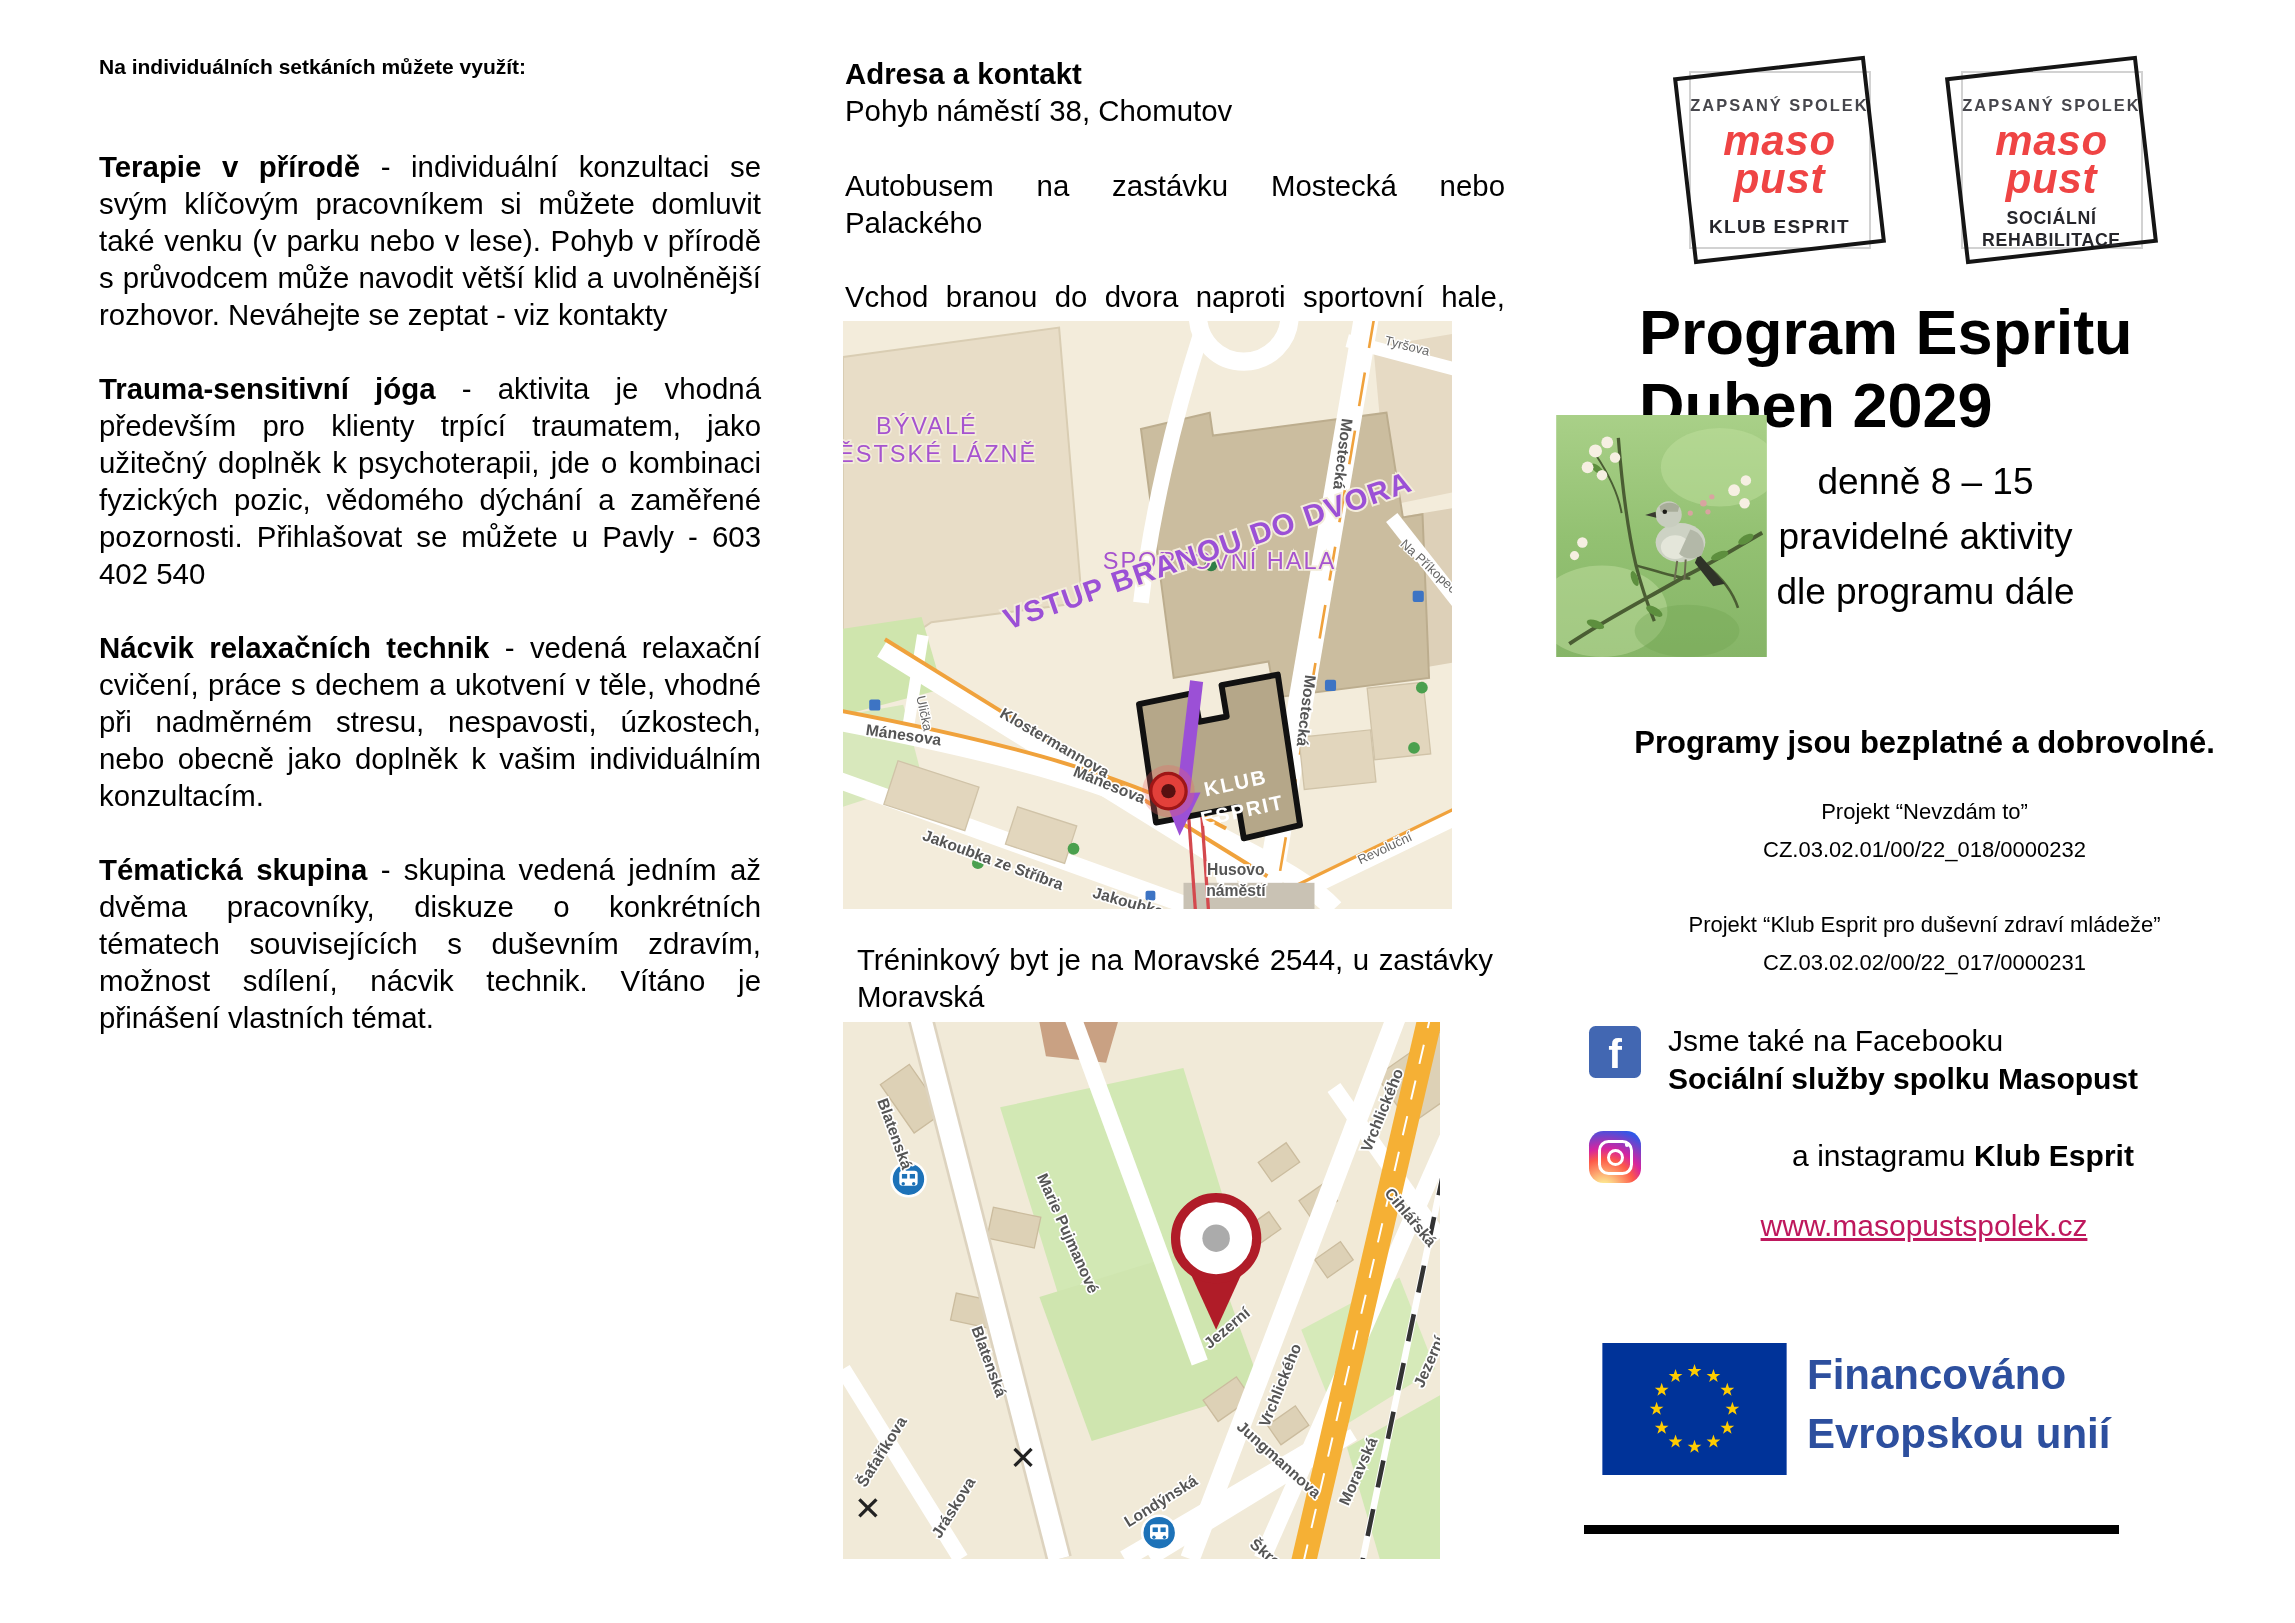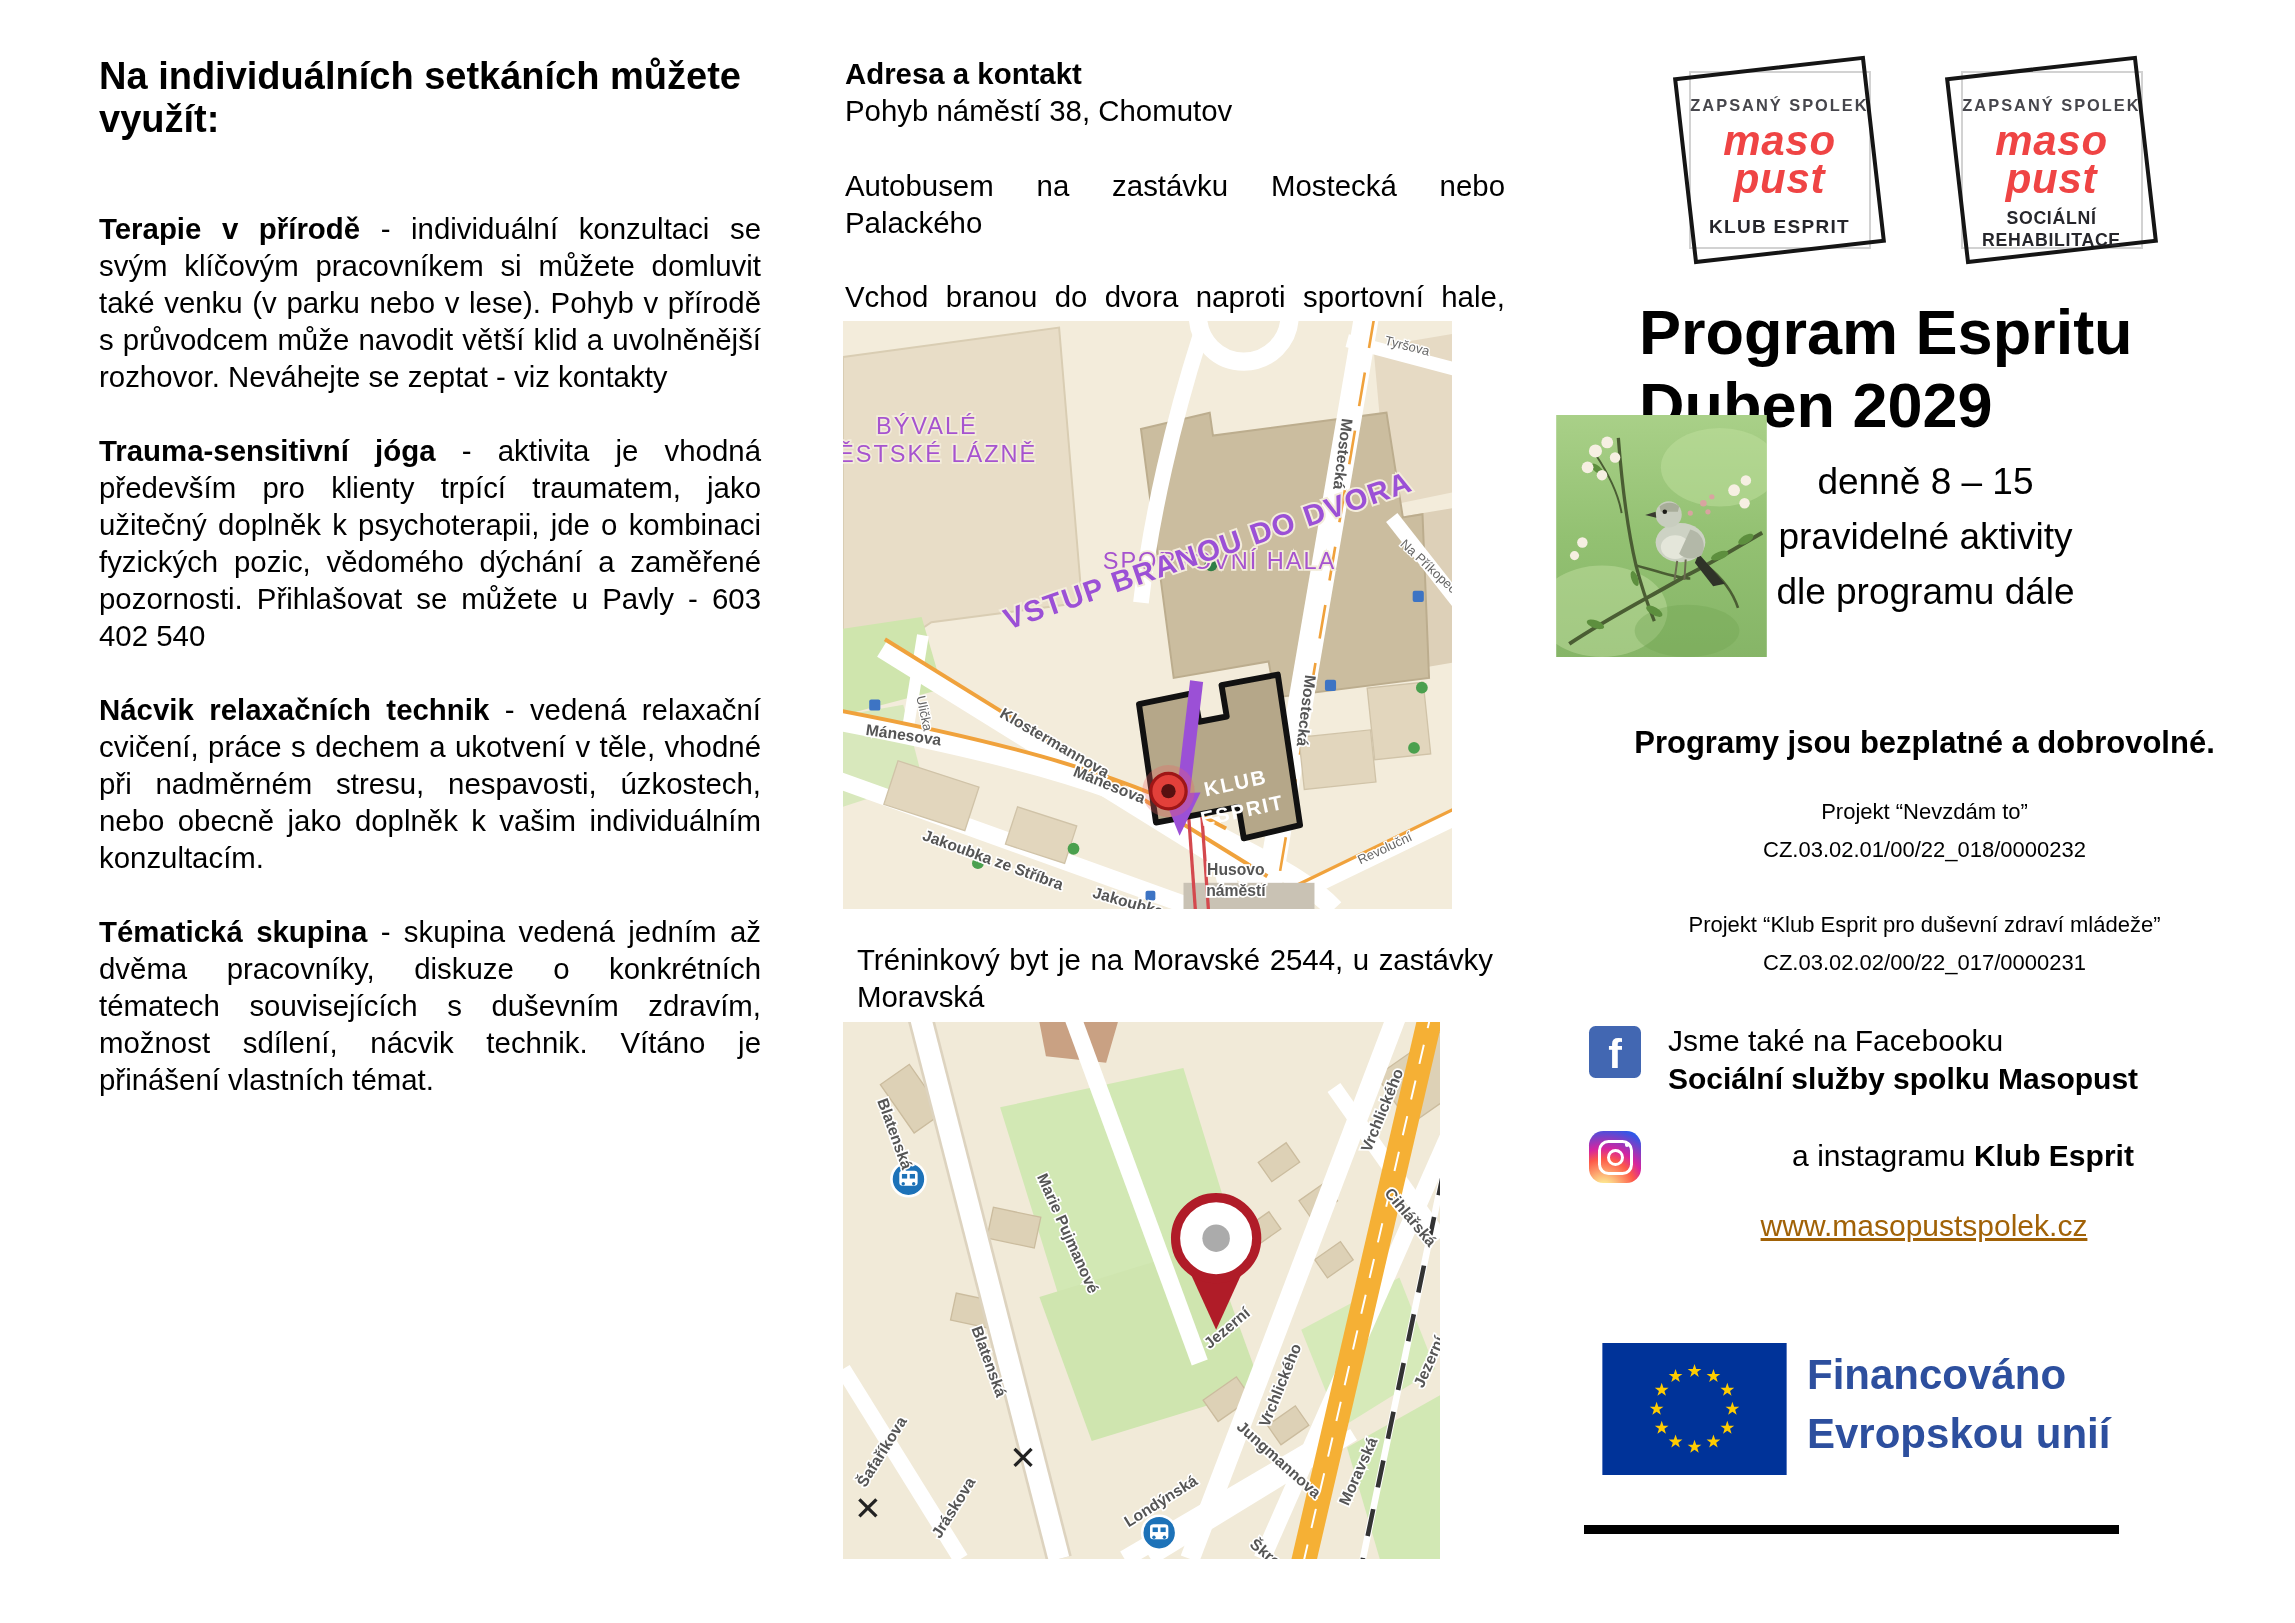--- a/index.html
+++ b/index.html
@@ -2,21 +2,21 @@
 <html style="font-size:10.5px"><head>
 <meta charset="utf-8">
 <style>
   html,body{margin:0;padding:0;}
   body{width:2295px;height:1623px;position:relative;background:#ffffff;
        font-family:"Liberation Sans", sans-serif;color:#000;overflow:hidden;}
   .abs{position:absolute;}
 
   
   .col-left{left:99px;top:55px;width:662px;}
-  .lead-head{font-size:38px;font-weight:bold;margin:0 0 69px 0;}
+  .lead-head{font-size:21px;font-weight:bold;margin:0 0 69px 0;}
   .para{font-size:29.4px;line-height:37px;text-align:justify;margin:0 0 37px 0;}
   .para b{font-weight:bold;}
 
   
   .col-mid{left:845px;top:55px;width:660px;}
   .mid-head{font-size:29.4px;font-weight:bold;line-height:37px;}
   .mid-addr{font-size:29.4px;line-height:37px;}
   .mid-para1{margin-top:38px;}
   .map-frame{background:#f3ecdb;overflow:hidden;}
   .map1{left:843px;top:321px;width:609px;height:588px;}
@@ -56,21 +56,21 @@
   .soc-text-fb{left:1668px;top:1022px;width:602px;font-size:30px;line-height:38px;}
   .soc-text-fb .b{font-weight:bold;}
   .ig-icon{left:1589px;top:1131px;width:52px;height:52px;border-radius:14.4px;position:absolute;
            background:radial-gradient(circle at 28% 115%, #fdf497 0%, #fdf497 8%, #fd5949 45%, #d6249f 60%, #285AEB 92%);}
   .ig-sq{position:absolute;left:8.5px;top:8.5px;width:35px;height:35px;border:3.3px solid #fff;border-radius:10.5px;box-sizing:border-box;}
   .ig-ci{position:absolute;left:17.7px;top:17.7px;width:17px;height:17px;border:3.3px solid #fff;border-radius:50%;box-sizing:border-box;}
   .ig-dot{position:absolute;right:11.8px;top:11px;width:4.6px;height:4.6px;background:#fff;border-radius:50%;}
   .soc-text-ig{left:1662px;top:1139px;width:602px;text-align:center;font-size:30px;}
   .soc-text-ig .b{font-weight:bold;}
   .site-link{left:1597px;top:1209px;width:654px;text-align:center;font-size:30px;}
-  .site-link a{color:#a16207;text-decoration:underline;}
+  .site-link a{color:#be185d;text-decoration:underline;}
 
   .eu-flag{left:1602px;top:1343px;width:185px;height:132px;}
   .eu-text{left:1807px;top:1345px;width:471px;font-size:42px;font-weight:bold;color:#2d4f9e;line-height:59px;}
   .eu-line{left:1584px;top:1525px;width:535px;height:8.5px;background:#000;}
 </style>
 </head>
 <body>
 
 <div class="abs col-left">
   <div class="lead-head">Na individuálních setkáních můžete využít:</div>

